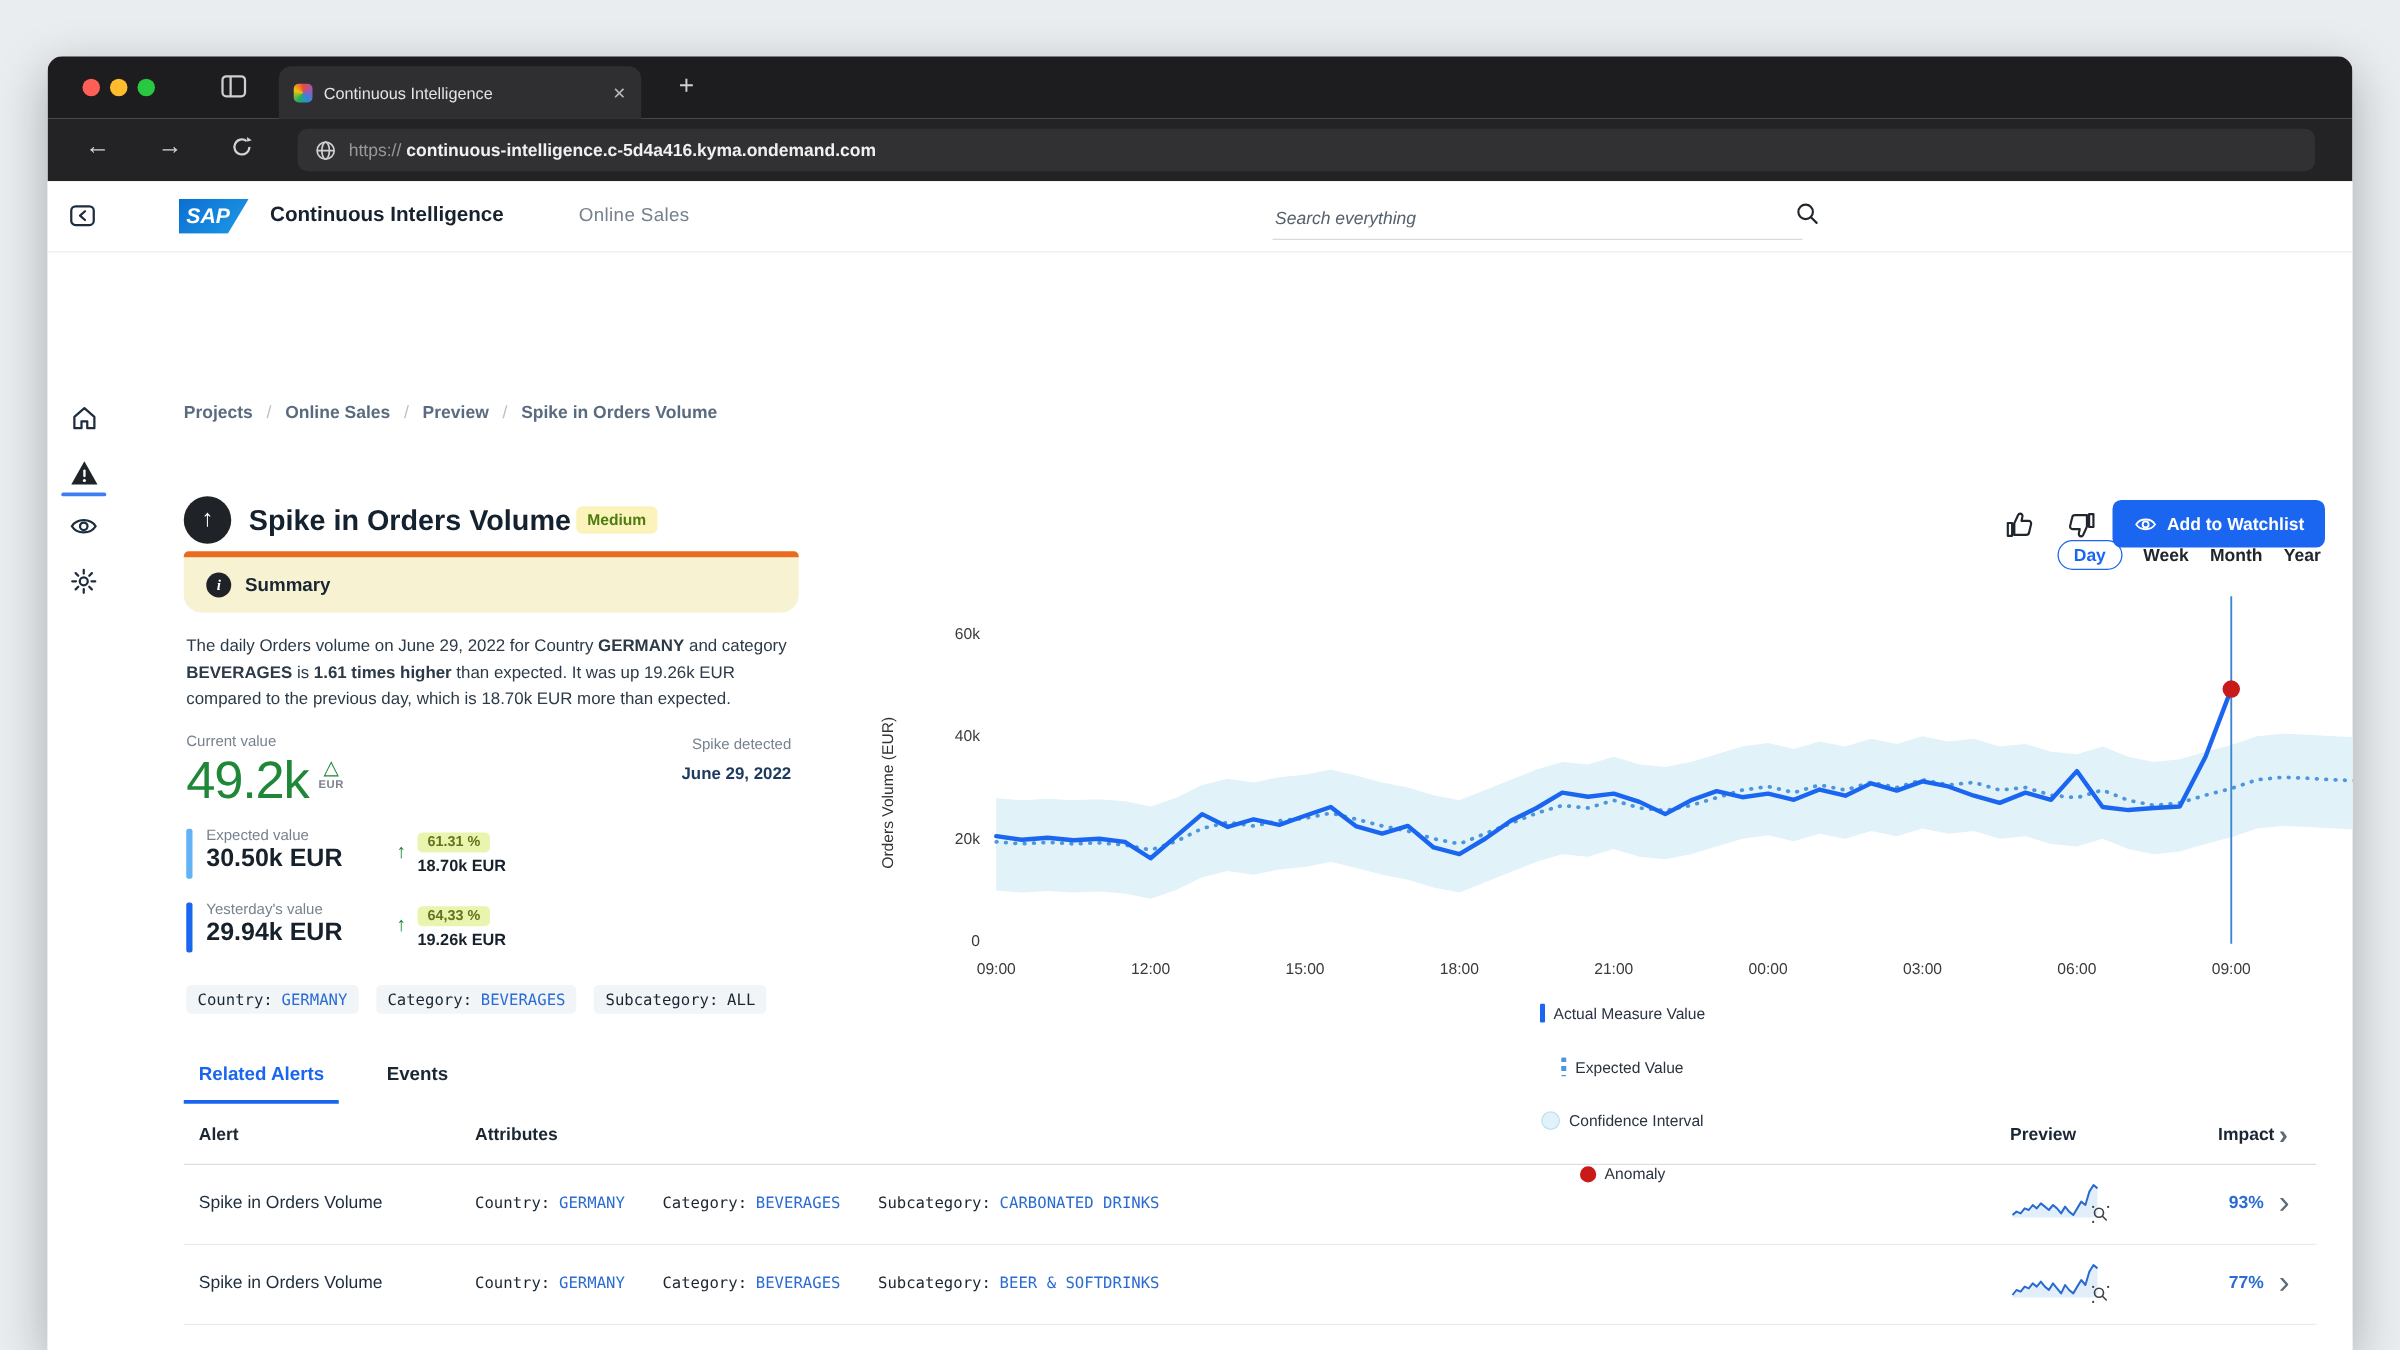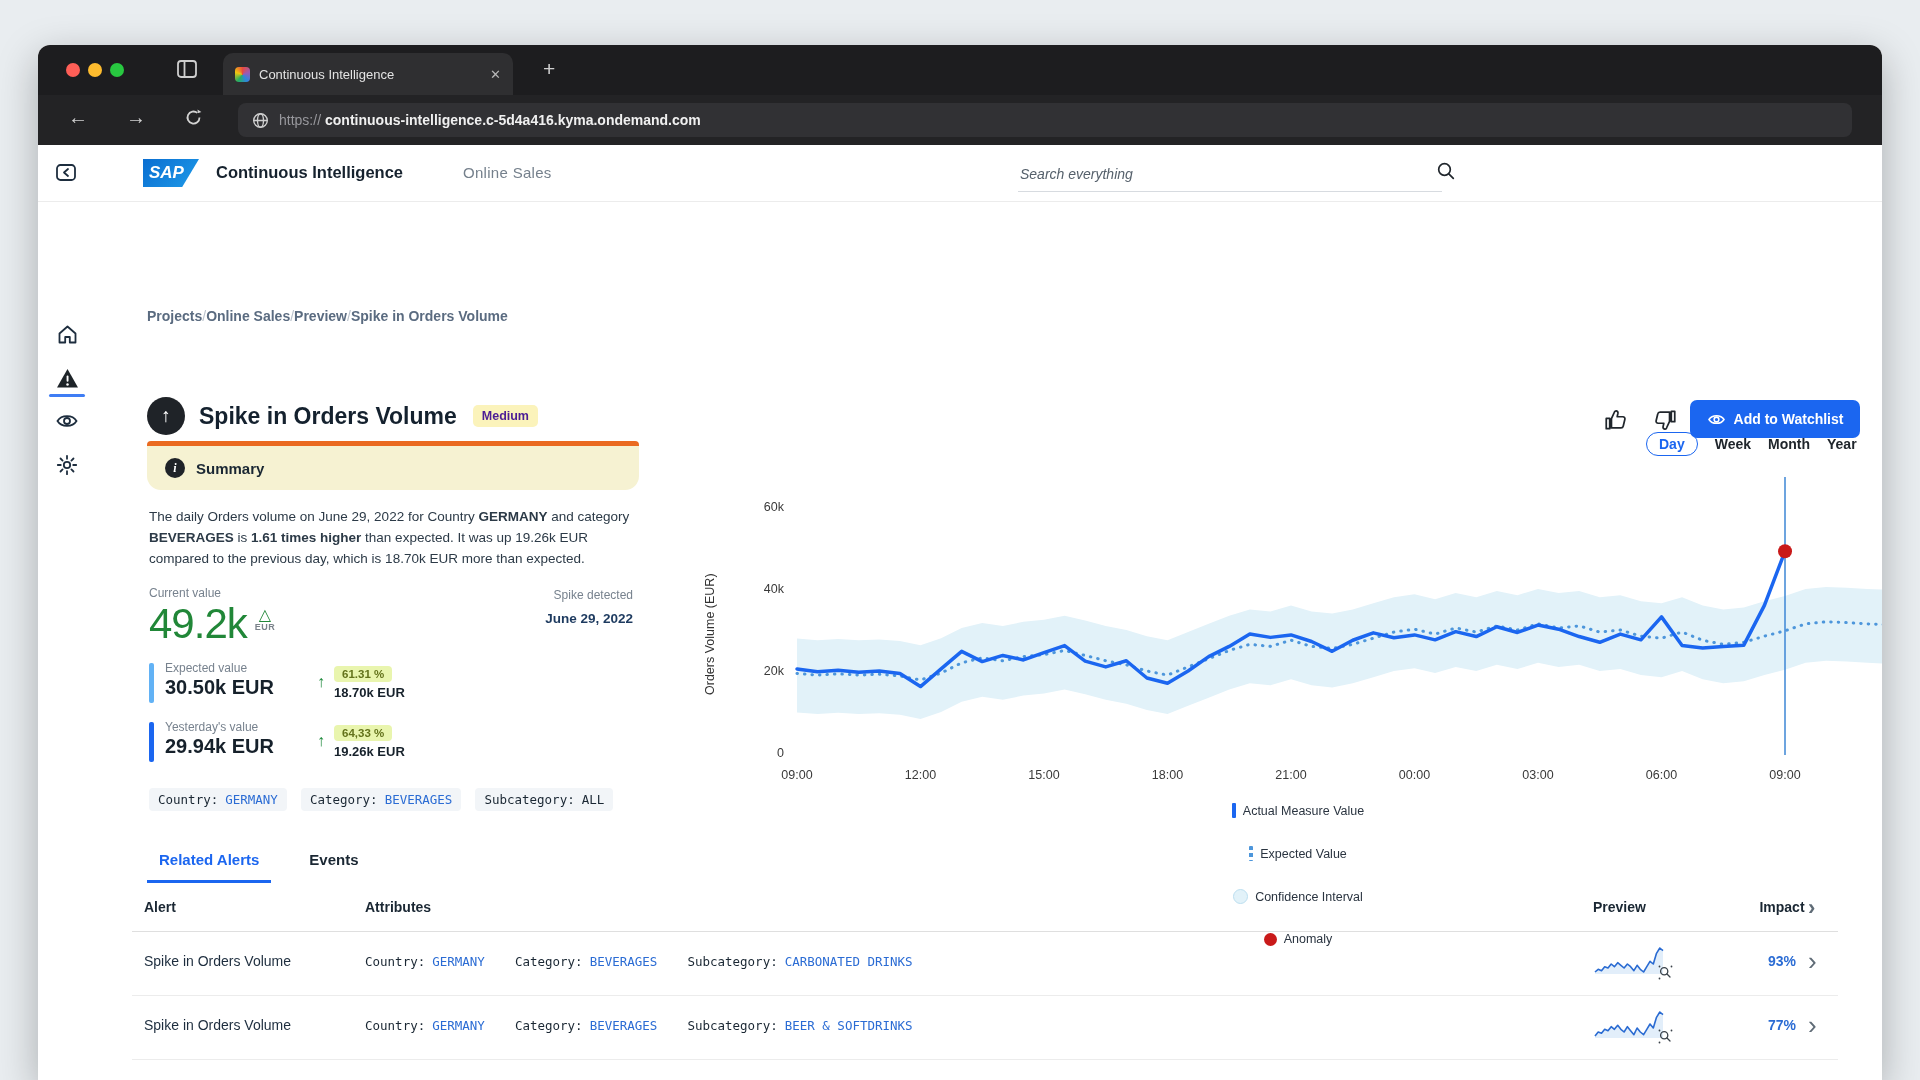--- a/index.html
+++ b/index.html
@@ -36,27 +36,27 @@
   .workspace{position:absolute;left:425px;top:19px;font-size:15px;color:#75808c;letter-spacing:.3px;}
   .search-input{position:absolute;left:980px;top:12px;width:420px;height:32px;border:none;outline:none;
     border-bottom:1px solid #d7dbe0;font-family:"Liberation Sans",sans-serif;
     font-size:14px;font-style:italic;color:#444;background:transparent;}
   .search-input::placeholder{color:#55606b;}
   .search-btn{position:absolute;left:1398px;top:16px;}
   
   .rail-item{position:absolute;left:16px;width:26px;height:26px;display:flex;align-items:center;justify-content:center;color:#1d2d3e;}
   .rail-underline{position:absolute;left:11px;width:36px;height:3px;background:#3f7df4;border-radius:2px;}
   
-  .breadcrumb{position:absolute;left:109px;top:163px;display:flex;font-size:14px;font-weight:600;color:#5a6b80;}
+  .breadcrumb{position:absolute;left:109px;top:176px;display:flex;gap:11px;font-size:14px;font-weight:600;color:#5a6b80;}
   .crumb-sep{color:#b9c1cb;font-weight:400;}
   .alert-title-row{position:absolute;left:109px;top:252px;display:flex;align-items:center;}
   .spike-circle{width:38px;height:38px;border-radius:50%;background:#1f2328;color:#fff;
     display:flex;align-items:center;justify-content:center;font-size:19px;font-weight:700;}
   .page-title{margin-left:14px;font-size:23px;font-weight:700;color:#14212e;}
-  .sev-badge{margin-left:16px;background:#fbf3bb;color:#4c1d95;font-size:12.5px;font-weight:700;
+  .sev-badge{margin-left:4px;background:#fbf3bb;color:#4d7c0f;font-size:12.5px;font-weight:700;
     padding:4px 9px;border-radius:5px;}
   .thumb{position:absolute;top:262px;width:26px;height:26px;color:#20262c;}
   .watchlist-btn{position:absolute;left:1652px;top:255px;width:170px;height:38px;background:#1b66f0;border:none;
     border-radius:7px;color:#fff;font-size:14px;font-weight:600;display:flex;align-items:center;justify-content:center;gap:8px;
     font-family:"Liberation Sans",sans-serif;}
   
   .card{position:absolute;left:109px;top:296px;width:492px;}
   .card-topbar{height:5px;background:#ea6a20;border-radius:4px 4px 0 0;}
   .card-head{height:44px;background:#f6f2d2;border-radius:0 0 14px 14px;display:flex;align-items:center;padding:0 18px;gap:11px;}
   .info-circle{width:20px;height:20px;border-radius:50%;background:#1f2328;color:#fff;font-size:12px;font-weight:700;
@@ -94,21 +94,21 @@
     font-size:12.5px;color:#2a3440;align-items:center;flex-direction:column;}
   .legend-item{display:flex;align-items:center;gap:7px;}
   .lg-solid{width:4px;height:15px;background:#1b66f0;border-radius:1px;}
   .lg-dash{width:4px;height:15px;background:repeating-linear-gradient(#4d96db 0 4px,transparent 4px 7px);border-radius:1px;}
   .lg-ci{width:13px;height:13px;border-radius:50%;background:#e2f2f9;border:1px solid #bcdff0;}
   .lg-anom{width:13px;height:13px;border-radius:50%;background:#c91a1a;}
   
   .tabs{position:absolute;left:109px;top:700px;display:flex;gap:26px;font-size:15px;font-weight:700;}
   .tab-item{padding:6px 12px 12px 12px;color:#1a2733;}
   .tab-item.active{color:#1b66f0;border-bottom:3px solid #1b66f0;}
-  .table{position:absolute;left:94px;top:748px;width:1706px;}
+  .table{position:absolute;left:109px;top:748px;width:1706px;}
   .thead{position:relative;height:38px;border-bottom:1px solid #dfdfdf;font-size:14px;font-weight:700;color:#1a2733;}
   .trow{position:relative;height:63px;border-bottom:1px solid #ececec;}
   .col-alert{position:absolute;left:12px;} .col-attrs{position:absolute;left:233px;}
   .col-preview{position:absolute;left:1461px;} .col-impact{position:absolute;left:1610px;width:80px;text-align:center;}
   .col-chevron{position:absolute;left:1676px;}
   .thead .col-alert,.thead .col-attrs,.thead .col-preview,.thead .col-impact{top:6px;}
   .thead .col-chevron{top:2px;font-size:22px;color:#5f6b76;}
   .trow .col-alert{top:21px;font-size:14px;color:#1d2d3e;}
   .trow .col-attrs{top:22px;display:flex;gap:30px;font-family:"DejaVu Sans Mono",monospace;font-size:12.5px;}
   .attr .a-label{color:#1a2733;} .attr .a-value{color:#2b6cd4;margin-left:7px;}

